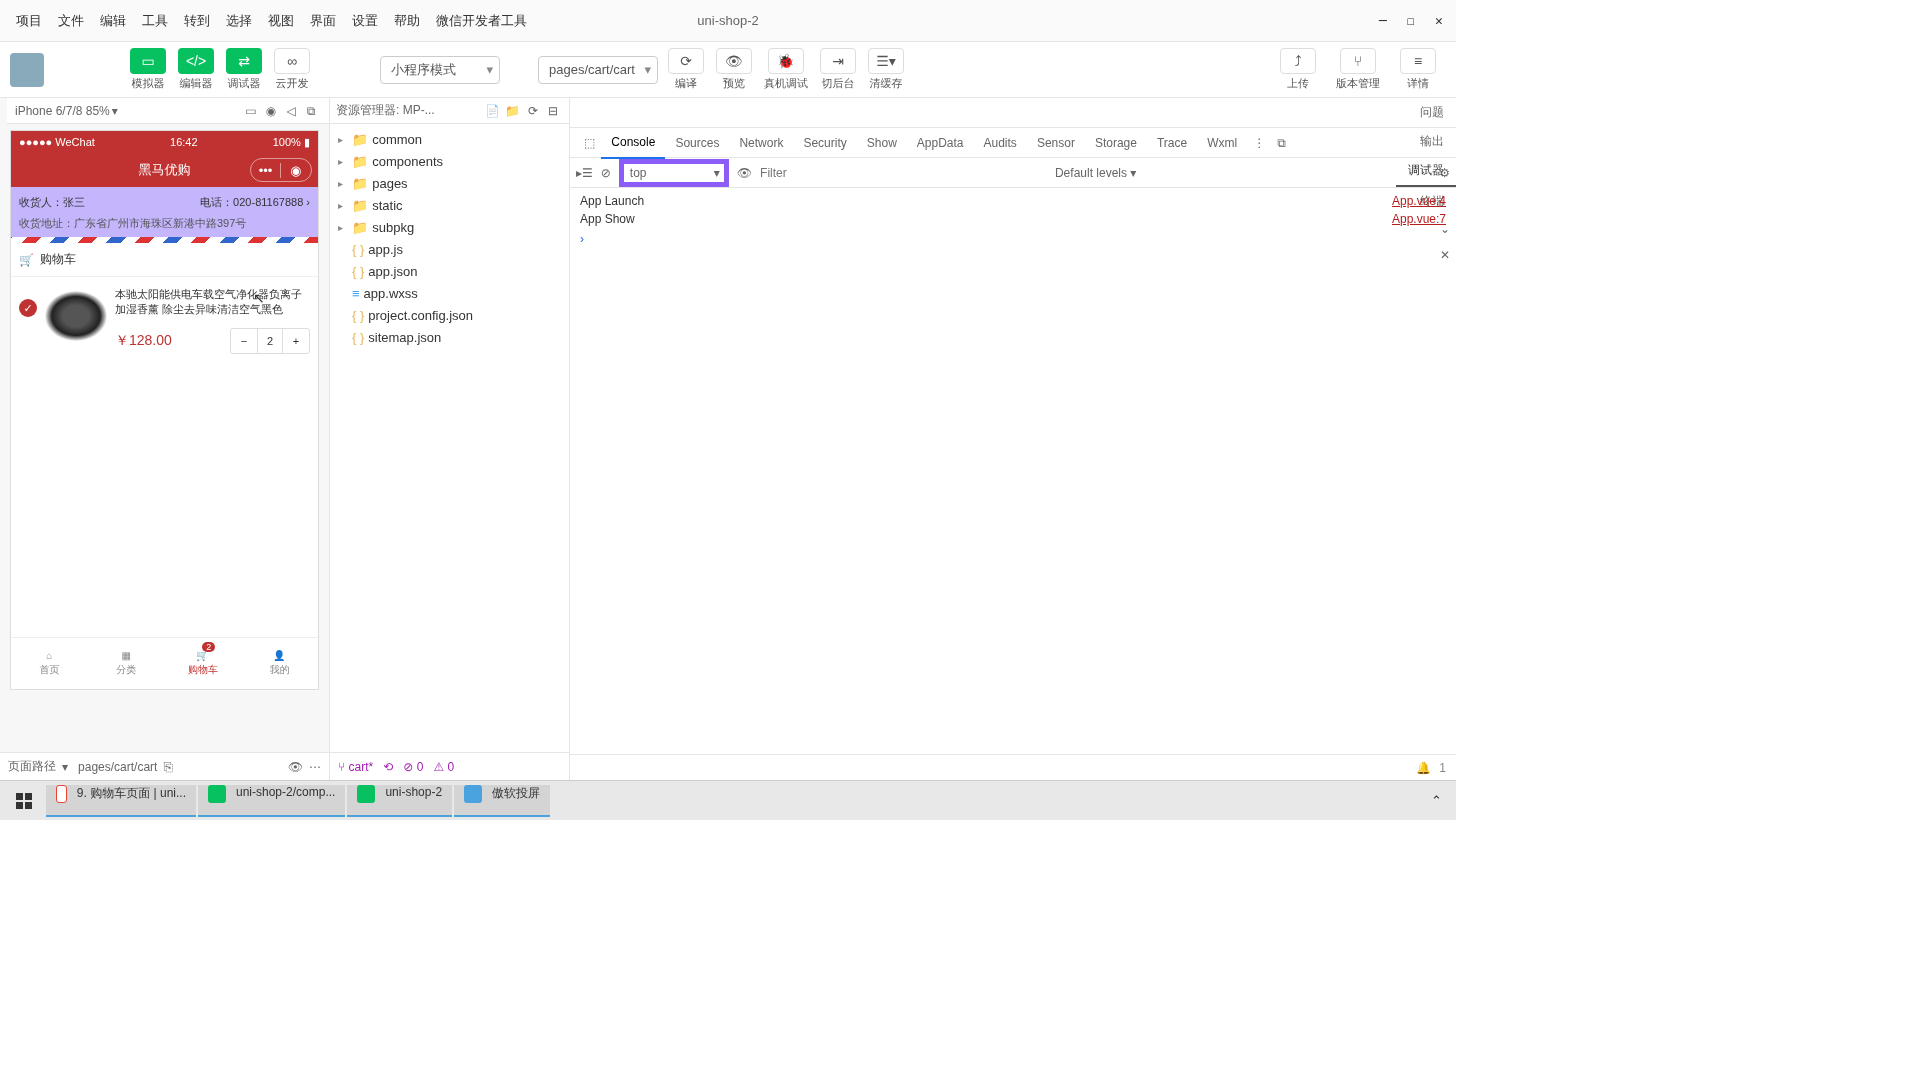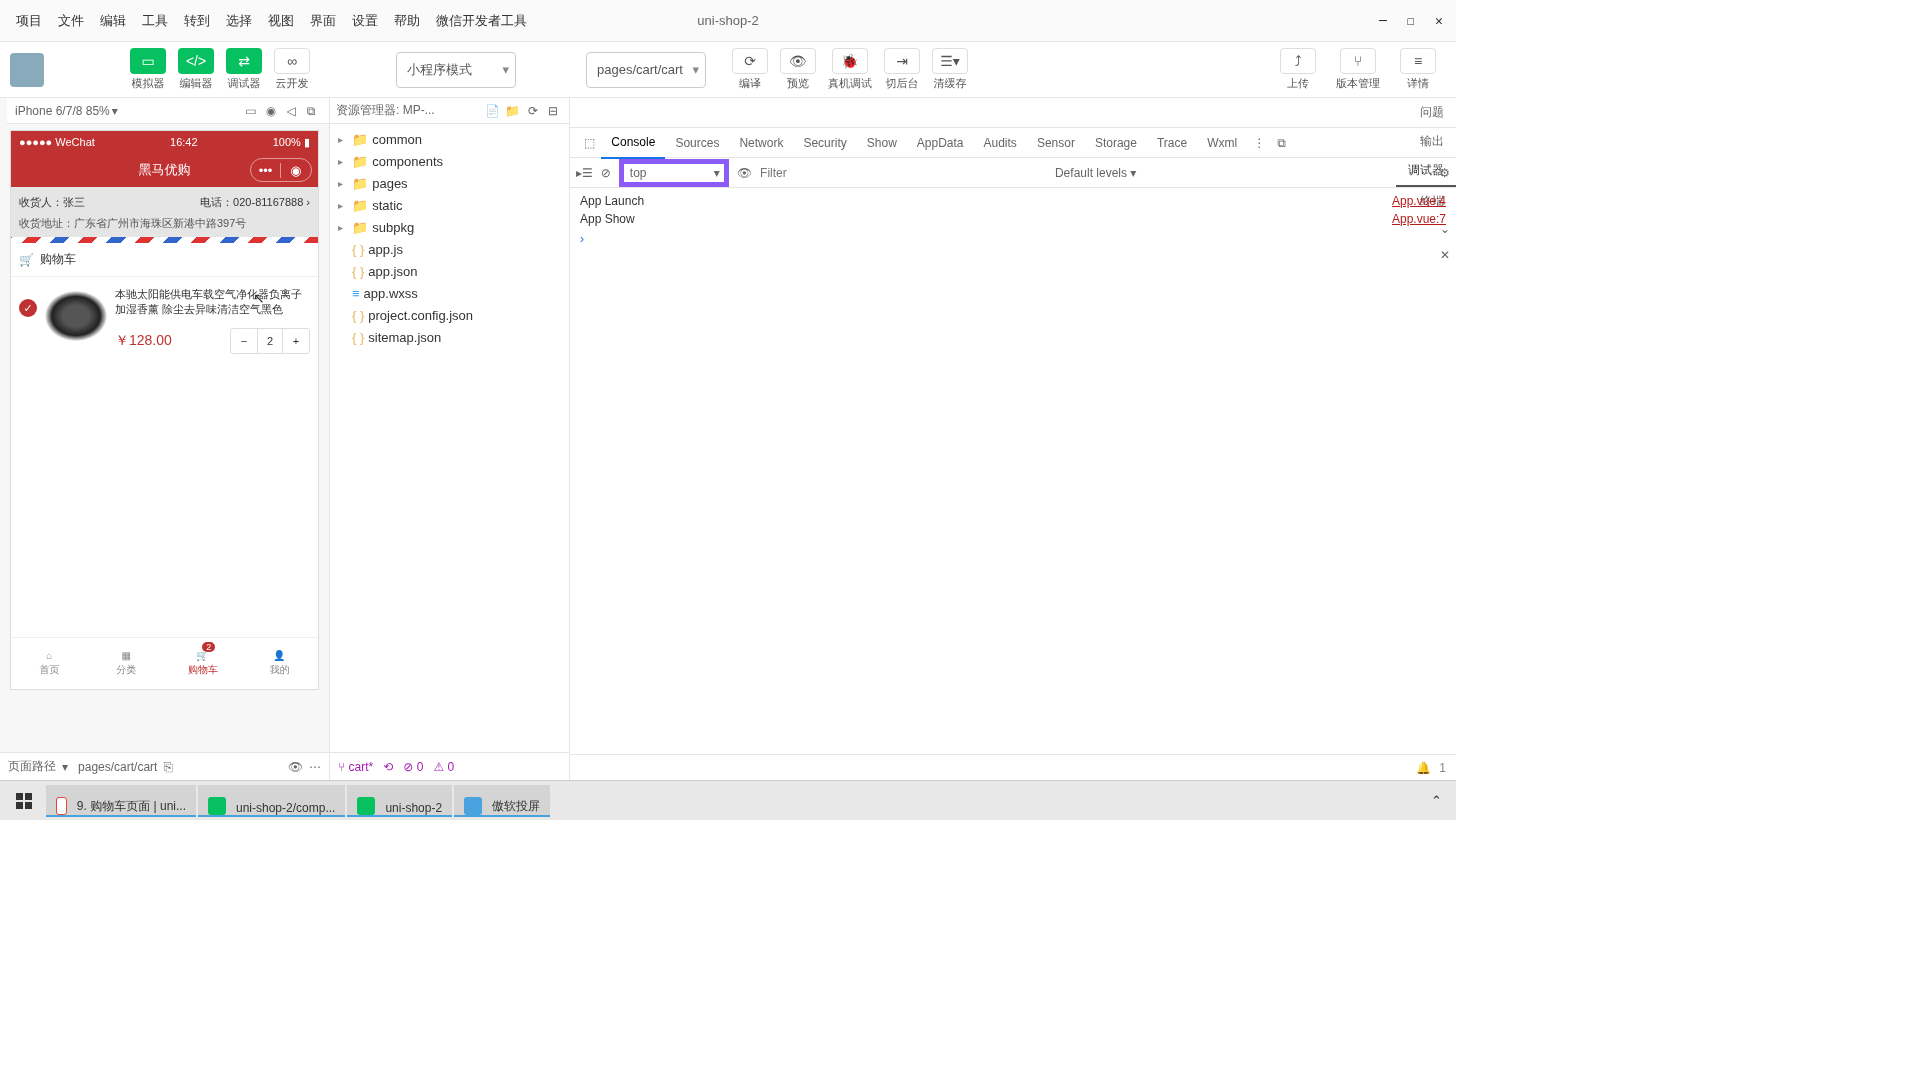--- a/index.html
+++ b/index.html
@@ -13,40 +13,40 @@
 .menu-bar .win-ctrl{position:absolute;right:4px;display:flex;gap:2px;}
 .menu-bar .win-ctrl div{width:26px;height:20px;display:flex;align-items:center;justify-content:center;cursor:pointer;font-family:monospace;}
 
 
 .toolbar{height:56px;display:flex;align-items:center;padding:4px 10px;border-bottom:1px solid #e5e5e5;background:#fff;}
 .avatar{width:34px;height:34px;background:#8ab;border-radius:4px;margin-right:80px;}
 .tbtn{display:flex;flex-direction:column;align-items:center;justify-content:center;margin:0 6px;font-size:11px;color:#555;}
 .tbtn .icon-box{width:36px;height:26px;border-radius:4px;display:flex;align-items:center;justify-content:center;margin-bottom:2px;font-size:14px;}
 .green{background:#07c160;color:#fff;}
 .plain .icon-box{border:1px solid #ddd;}
-.dropdown{border:1px solid #ccc;border-radius:4px;height:36px;padding:0 22px 0 10px;display:flex;align-items:center;min-width:120px;position:relative;font-size:13px;color:#555;margin:0 20px;}
+.dropdown{border:1px solid #ccc;border-radius:4px;height:28px;padding:0 22px 0 10px;display:flex;align-items:center;min-width:120px;position:relative;font-size:13px;color:#555;margin:0 4px;}
 .dropdown::after{content:"▾";position:absolute;right:6px;color:#888;}
 .toolbar-spacer{flex:1;}
 .toolbar-right .tbtn{margin:0 10px;}
 
 
 .main{flex:1;display:grid;grid-template-columns:330px 240px 1fr;min-height:0;}
 
 
 .sim{border-right:1px solid #e5e5e5;display:flex;flex-direction:column;background:#f7f7f7;}
 .sim-top{height:26px;display:flex;align-items:center;padding:0 8px;font-size:12px;color:#666;border-bottom:1px solid #e5e5e5;background:#fff;margin-left:7px;}
 .sim-top .sp{flex:1;}
 .sim-top .ic{width:20px;text-align:center;cursor:pointer;}
 .phone{margin:6px 10px;background:#fff;border:1px solid #ddd;height:560px;display:flex;flex-direction:column;overflow:hidden;}
 .status-bar{height:22px;background:#c03131;color:#fff;display:flex;align-items:center;justify-content:space-between;padding:0 8px;font-size:11px;}
 .nav-bar{height:34px;background:#c03131;color:#fff;display:flex;align-items:center;justify-content:center;font-size:13px;position:relative;}
 .capsule{position:absolute;right:6px;display:flex;align-items:center;border:1px solid rgba(255,255,255,.5);border-radius:14px;height:24px;}
 .capsule div{width:30px;text-align:center;}
 .capsule div:first-child{border-right:1px solid rgba(255,255,255,.5);}
-.addr{padding:8px 8px 6px;font-size:11px;background:#e5e5e5;}
+.addr{padding:8px 8px 6px;font-size:11px;background:#c4b5fd;}
 .addr .row1{display:flex;justify-content:space-between;}
 .addr .row2{margin-top:6px;color:#555;}
 .stripe{height:6px;background:repeating-linear-gradient(-45deg,#d33 0 10px,#fff 10px 20px,#36c 20px 30px,#fff 30px 40px);}
 .cart-hdr{padding:8px;display:flex;align-items:center;gap:6px;font-size:12px;border-bottom:1px solid #eee;}
 .cart-item{display:flex;padding:10px 8px;gap:8px;}
 .chk{width:18px;height:18px;border-radius:50%;background:#c03131;color:#fff;display:flex;align-items:center;justify-content:center;font-size:11px;margin-top:12px;}
 .pimg{width:62px;height:50px;background:radial-gradient(ellipse at center,#555 30%,#222 55%,#eee 70%);border-radius:50%;margin-top:4px;}
 .pinfo{flex:1;font-size:11px;}
 .pinfo .name{line-height:1.4;}
 .pinfo .price-row{display:flex;justify-content:space-between;align-items:center;margin-top:10px;}
@@ -93,21 +93,21 @@
 .dt-tool .sp{flex:1;}
 .console-body{flex:1;padding:4px 10px;font-family:Consolas,monospace;font-size:12px;}
 .console-body .line{display:flex;justify-content:space-between;padding:2px 0;}
 .console-body .src{color:#b91c1c;text-decoration:underline;cursor:pointer;}
 .console-body .prompt{color:#1a73e8;padding-top:4px;}
 .dt-status{height:26px;border-top:1px solid #e5e5e5;display:flex;align-items:center;justify-content:flex-end;padding:0 10px;font-size:12px;color:#888;gap:8px;}
 
 
 .taskbar{height:40px;background:#e8e8e8;border-top:1px solid #ccc;display:flex;align-items:center;padding:0 4px;gap:2px;}
 .taskbar .start{width:40px;height:32px;display:flex;align-items:center;justify-content:center;}
-.taskbar .titem{height:32px;padding:0 10px;display:flex;align-items:flex-end;gap:10px;font-size:12px;border-bottom:2px solid transparent;max-width:150px;overflow:hidden;white-space:nowrap;}
+.taskbar .titem{height:32px;padding:0 10px;display:flex;align-items:flex-start;gap:10px;font-size:12px;border-bottom:2px solid transparent;max-width:150px;overflow:hidden;white-space:nowrap;}
 .taskbar .titem.active{background:#d4d4d4;border-bottom-color:#4aa3df;}
 .taskbar .ticon{width:18px;height:18px;border-radius:3px;}
 .taskbar .sp{flex:1;}
 .cursor{position:absolute;left:253px;top:290px;font-size:14px;pointer-events:none;}
 svg{display:block;}
 </style>
 </head>
 <body>
 
 <div class="app">

